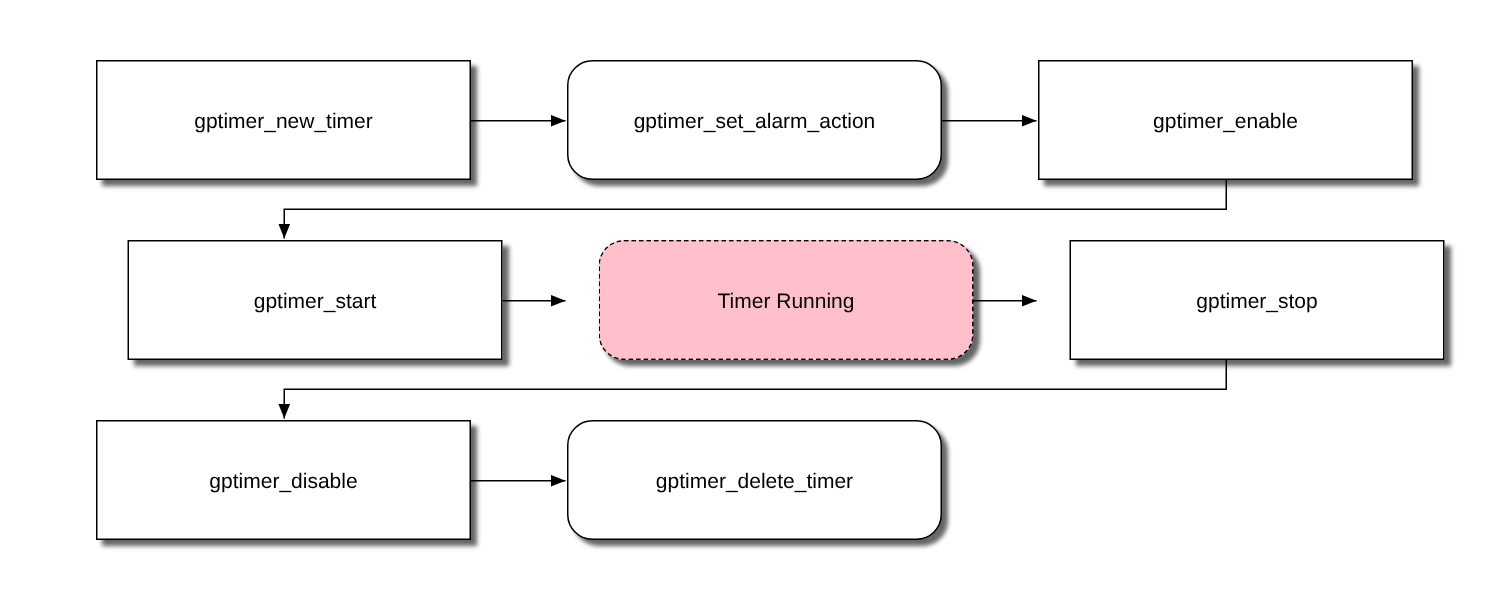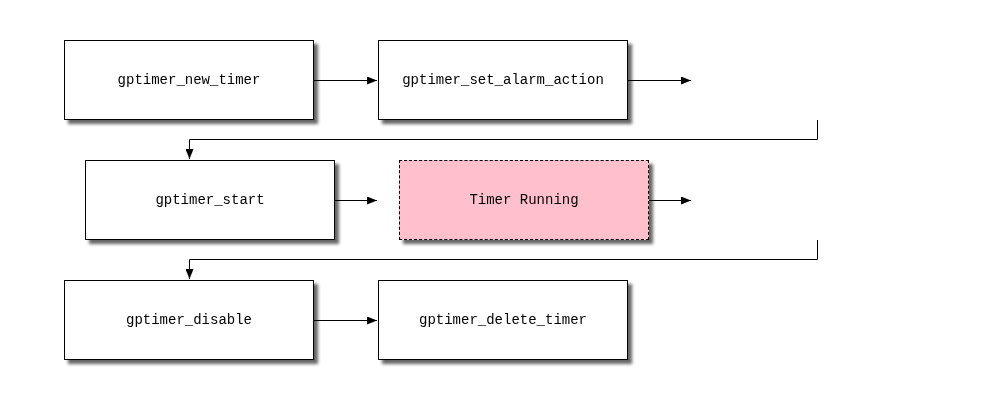--- a/index.html
+++ b/index.html
@@ -2,21 +2,21 @@
 <html style="--canvas-bg: #ffffff; --node-fill: #ffffff; --node-border: #000000; --node-text: #000000; --running-fill: #ffc0cb; --connector: #000000;"><head>
 <meta charset="utf-8">
 <style>
   html, body { margin: 0; padding: 0; background: var(--canvas-bg, #fff); }
   .canvas {
     position: relative;
     width: 1006px;
     height: 400px;
     background: var(--canvas-bg, #fff);
     overflow: hidden;
-    font-family: Liberation Mono, monospace;
+    font-family: Liberation Sans, sans-serif;
   }
   .connector-layer {
     position: absolute;
     left: 0; top: 0;
     width: 1006px; height: 400px;
     z-index: 1;
   }
   .connector-layer path.edge {
     fill: none;
     stroke: var(--connector, #000);
@@ -39,21 +39,21 @@
     line-height: 19px;
     color: var(--node-text, #000);
     z-index: 2;
   }
   .node.running {
     background: var(--running-fill, #ffc0cb);
     border: 1px dashed var(--node-border, #000);
     text-align: right;
   }
   .c1 { left: 64px; }
-  .c2 { left: 378px; }
+  .c2 { left: 378px; border-radius: 17px; }
   .c3 { left: 692px; }
   .r1 { top: 40px; }
   .r2 { top: 160px; margin-left: 21px; }
   .r3 { top: 280px; }
 </style>
 </head>
 <body>
 
 <div class="canvas">
 
@@ -73,29 +73,35 @@
   </svg>
 
   <div class="node c1 r1">
     <span>gptimer_new_timer</span>
   </div>
 
   <div class="node c2 r1">
     <span>gptimer_set_alarm_action</span>
   </div>
 
+  <div class="node c3 r1">
+    <span>gptimer_enable</span>
+  </div>
 
   <div class="node c1 r2">
     <span>gptimer_start</span>
   </div>
 
   <div class="node running c2 r2">
     <span>Timer Running</span>
   </div>
 
+  <div class="node c3 r2">
+    <span>gptimer_stop</span>
+  </div>
 
   <div class="node c1 r3">
     <span>gptimer_disable</span>
   </div>
 
   <div class="node c2 r3">
     <span>gptimer_delete_timer</span>
   </div>
 
 </div>

